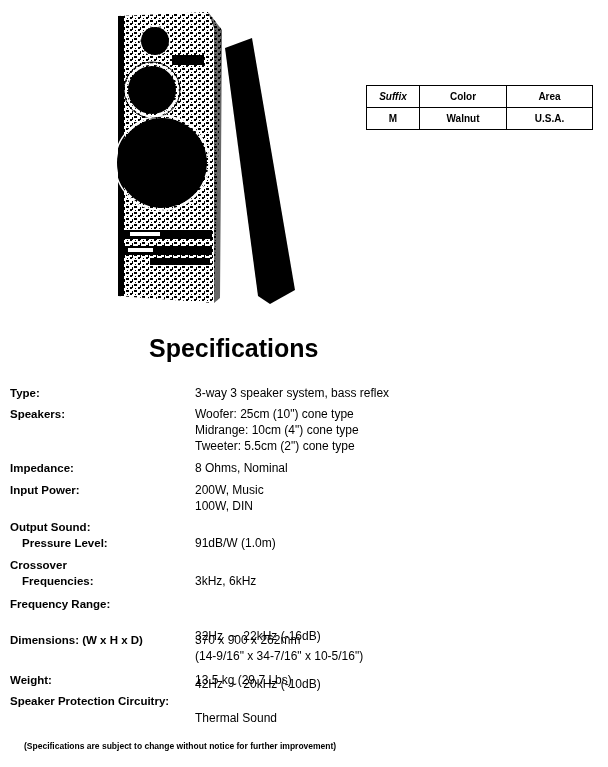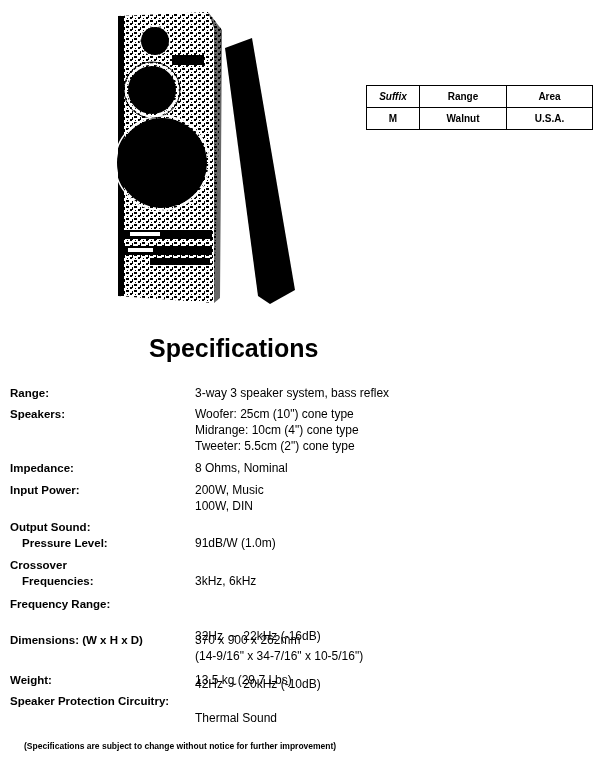--- a/index.html
+++ b/index.html
@@ -65,35 +65,35 @@
     <rect x="40" y="250" width="60" height="7" fill="#000"></rect>
 
     <polygon points="115,40 142,30 185,282 160,296 148,288" fill="#000"></polygon>
   </svg>
 </div>
 
 <table class="variant-table">
   <tbody>
       <tr>
     <th class="c1">Suffix</th>
-    <th class="c2">Range</th>
+    <th class="c2">Color</th>
     <th class="c3">Area</th>
   </tr>
   <tr>
     <td>M</td>
     <td>Walnut</td>
     <td>U.S.A.</td>
   </tr>
 </tbody>
   </table>
 
 <h1 class="spec-title">Specifications</h1>
 
 <div class="spec-row" style="top:385px">
-  <div class="spec-label">Range:</div>
+  <div class="spec-label">Type:</div>
   <div class="spec-value">
     <span>3-way 3 speaker system, bass reflex</span>
   </div>
 </div>
 
 <div class="spec-row" style="top:406px">
   <div class="spec-label">Speakers:</div>
   <div class="spec-value">
     <span>Woofer: 25cm (10") cone type</span>
     <span>Midrange: 10cm (4") cone type</span>

